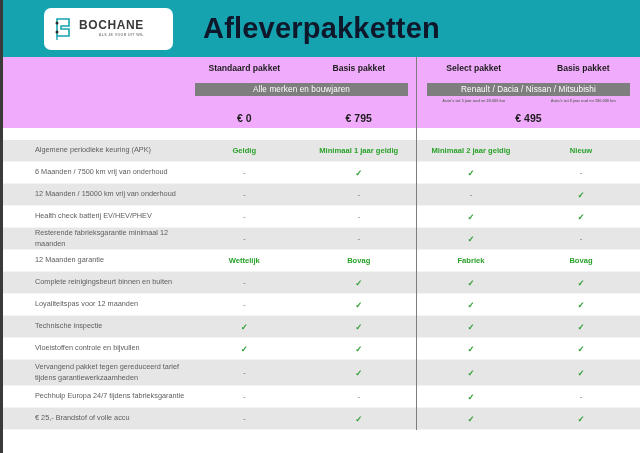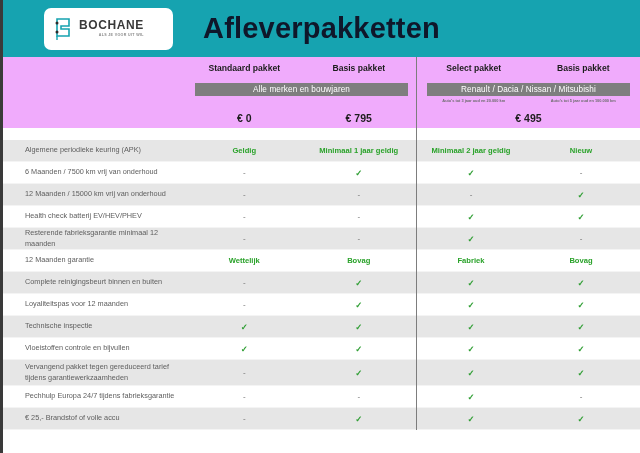--- a/index.html
+++ b/index.html
@@ -100,21 +100,21 @@
     display: flex; align-items: center;
     height: 22px;
     border-bottom: 1px solid #f4f4f4;
   }
   .row.tall { height: 26px; }
   .row.odd  { background: #e6e6e6; }
   .row.even { background: #ffffff; }
 
   .row-label {
     width: 184px; flex: 0 0 184px;
-    padding-left: 22px;
+    padding-left: 32px;
     font-size: 7.3px; color: #5e5e5e;
     line-height: 1.38;
   }
   .cells-left  { width: 229px; flex: 0 0 229px; display: flex; }
   .cells-right { flex: 1 1 auto; display: flex; padding-right: 4px; }
   .cell {
     flex: 1 1 0; text-align: center;
     font-size: 7.6px; font-weight: 700; color: #2aa22a;
   }
   .cell.check { font-size: 8.5px; color: #2f9e33; }

